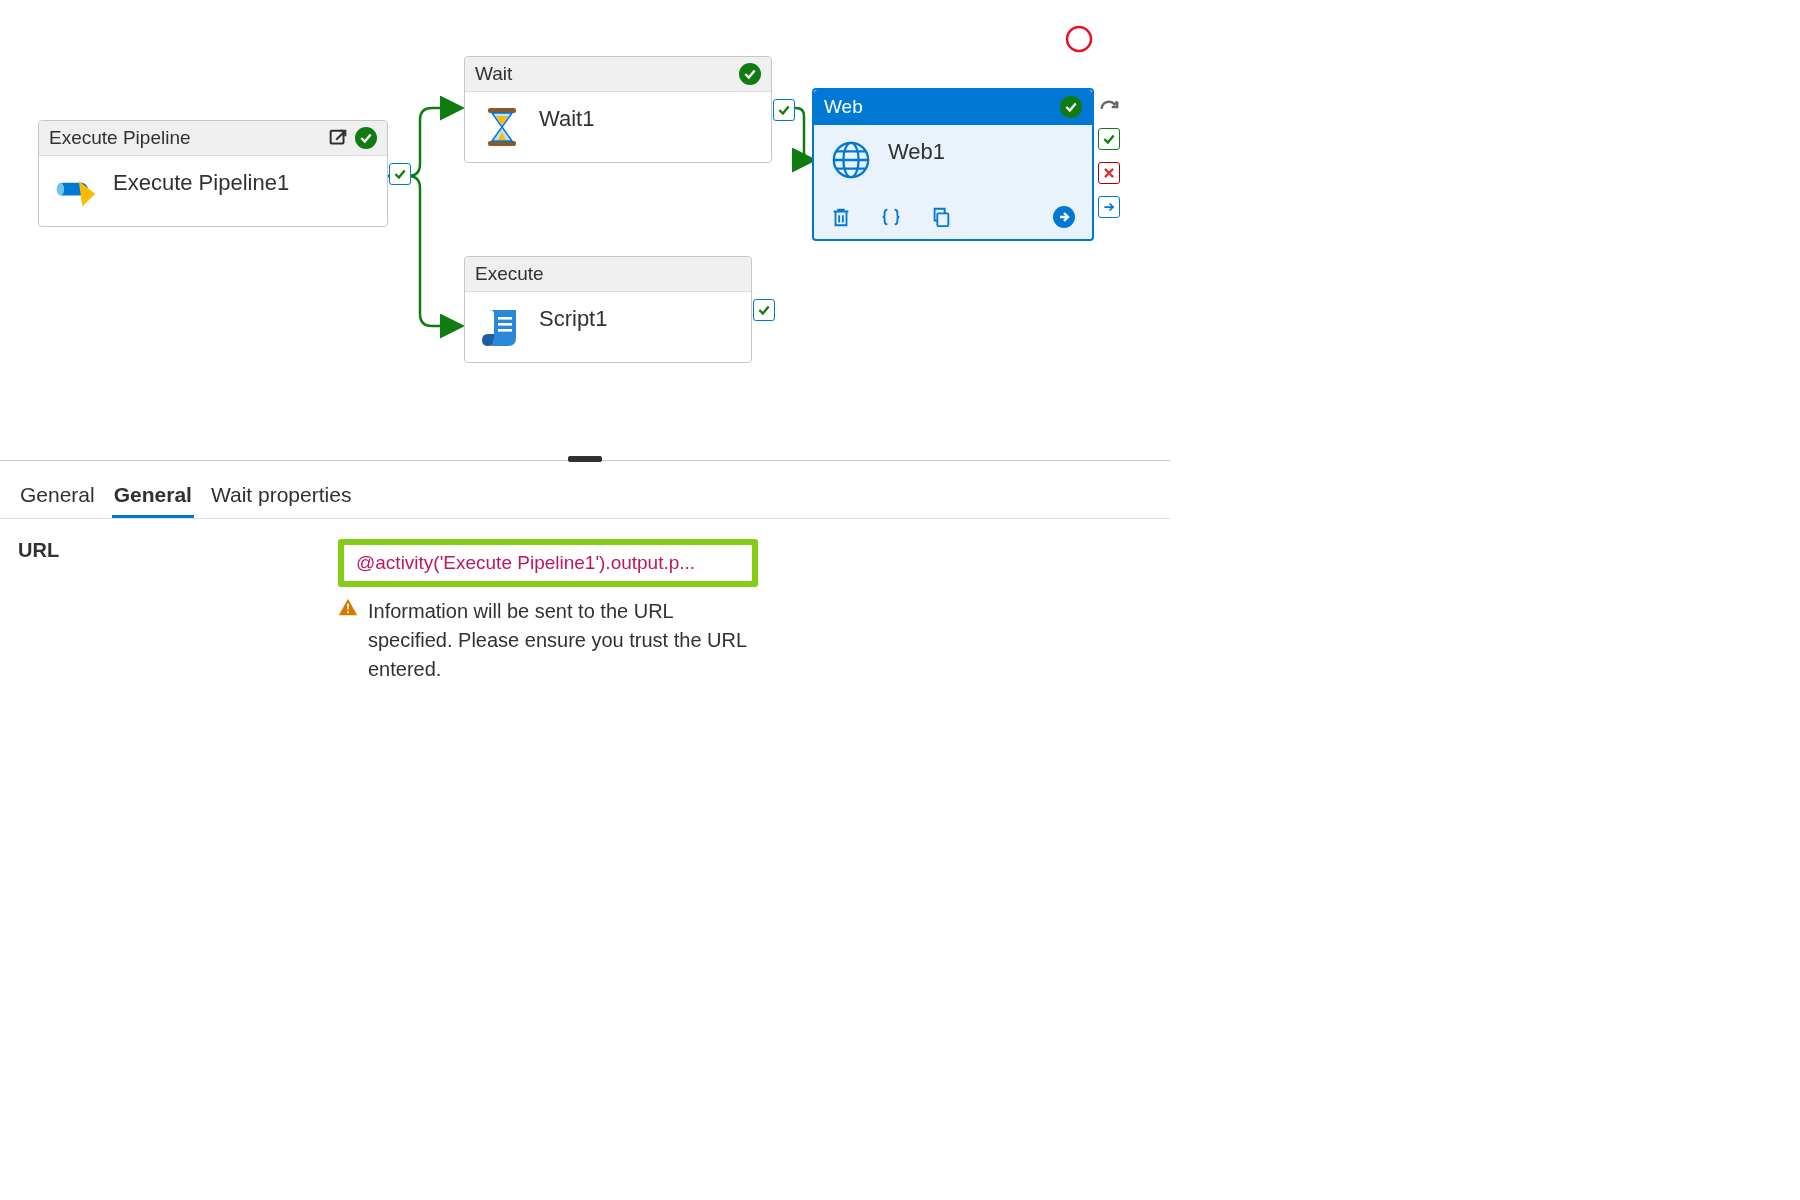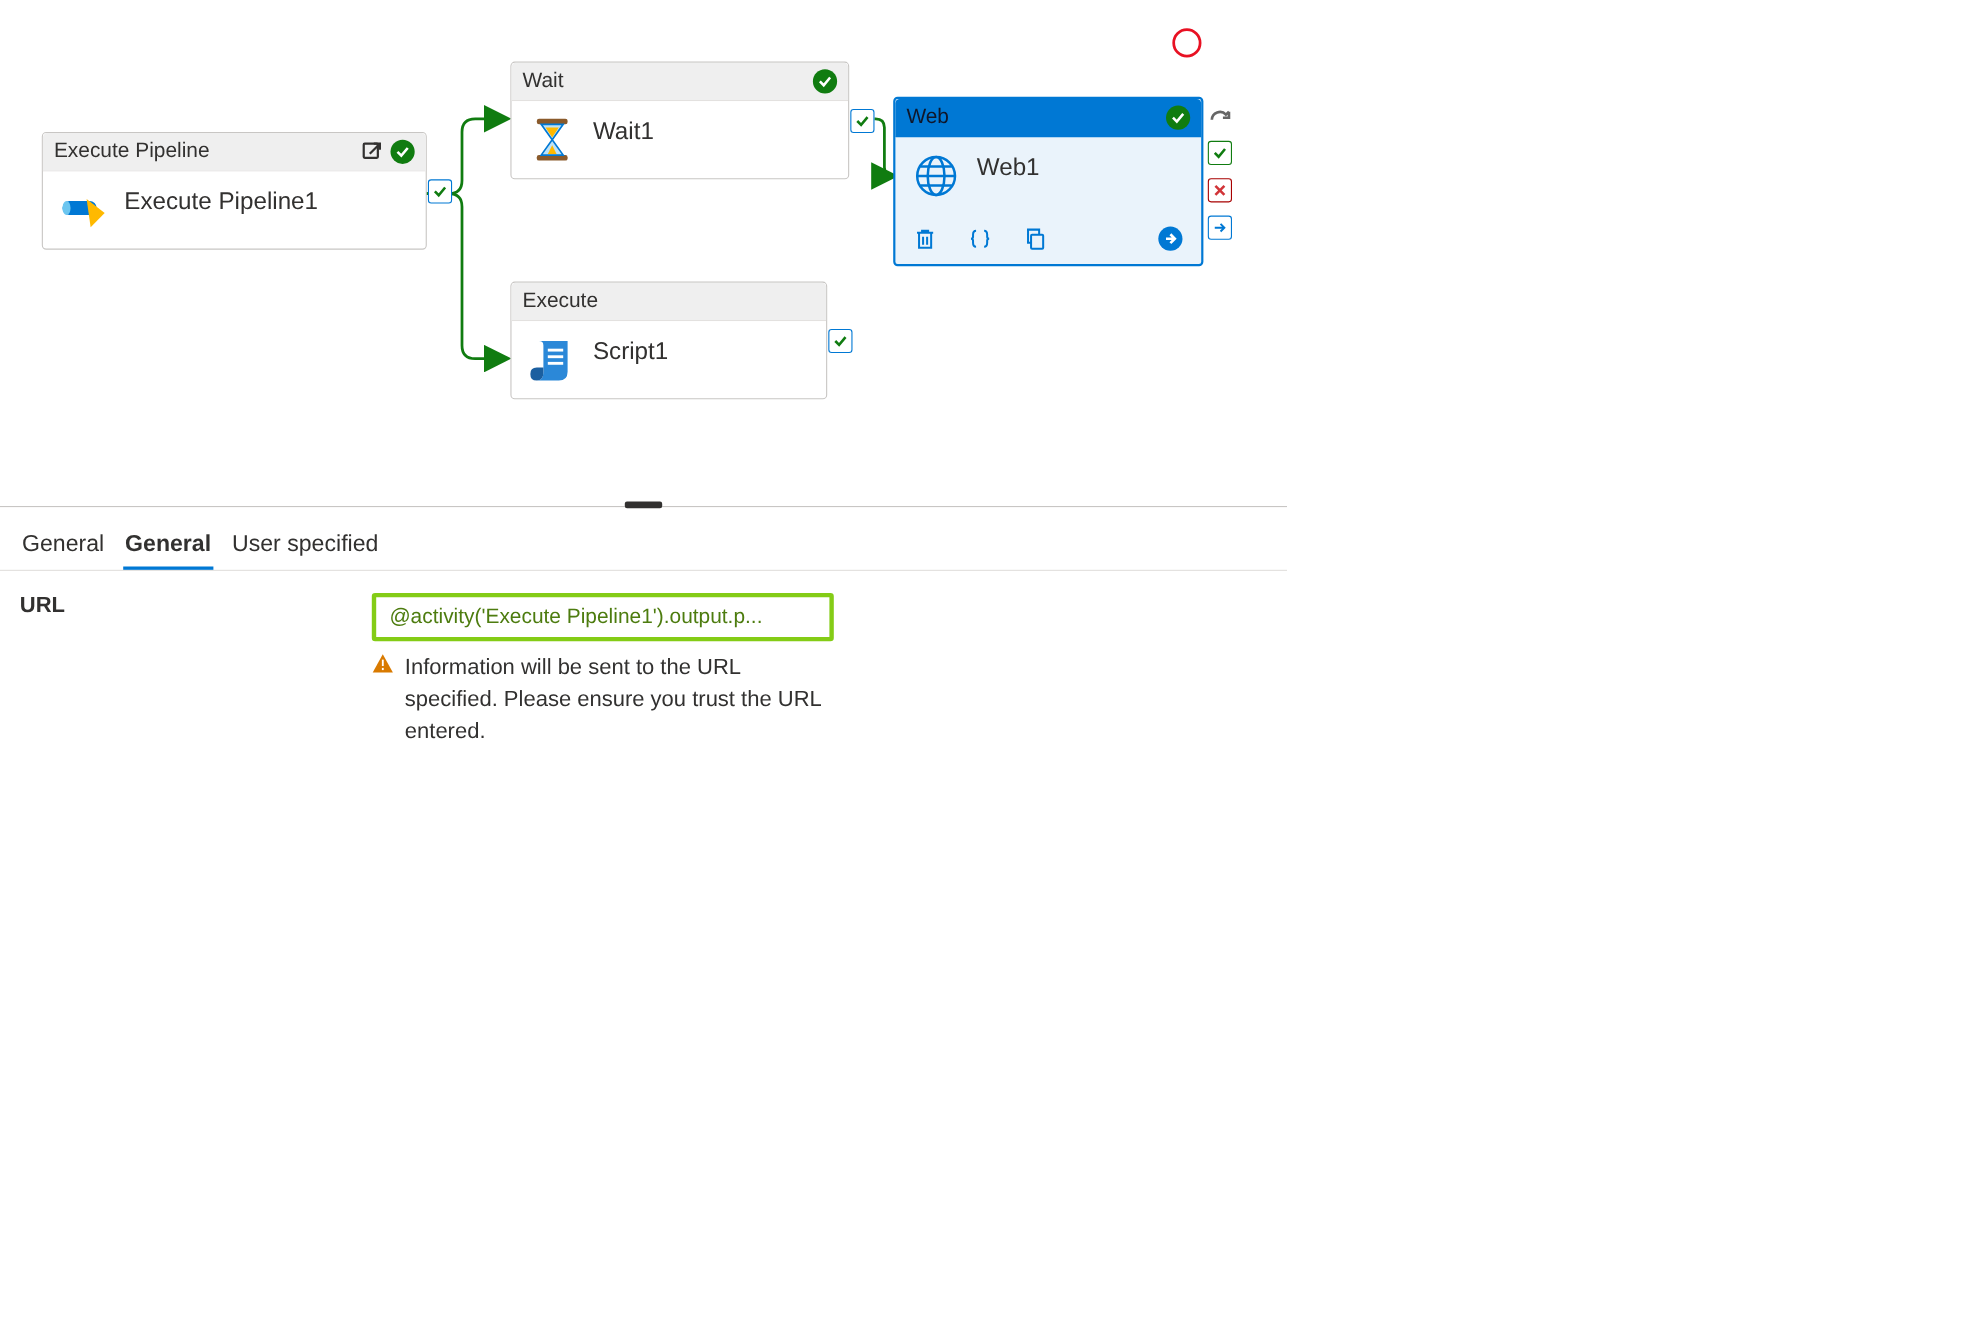--- a/index.html
+++ b/index.html
@@ -2,21 +2,21 @@
 <html><head>
 <meta charset="utf-8">
 <style>
   *{box-sizing:border-box}
   html,body{margin:0;padding:0;font-family:"Segoe UI",Arial,sans-serif;background:#fff;color:#323130}
   .canvas{position:relative;width:1800px;height:1200px}
   svg.connectors{position:absolute;inset:0;pointer-events:none}
   .node{position:absolute;border:1px solid #c8c6c4;border-radius:4px;background:#fff}
   .node.selected{border:2px solid #0078d4;background:#eaf3fb}
   .node-header{display:flex;align-items:center;padding:6px 10px;background:#efefef;border-bottom:1px solid #e1dfdd;font-size:19px;border-radius:4px 4px 0 0}
-  .node.selected .node-header{background:#0078d4;color:#0f172a;border-bottom:1px solid #0078d4}
+  .node.selected .node-header{background:#0078d4;color:#ffffff;border-bottom:1px solid #0078d4}
   .node-title{flex:1}
   .hdr-icon{margin-left:6px;display:inline-flex}
   .node-body{display:flex;align-items:flex-start;gap:16px;padding:14px 16px;font-size:22px}
   .node-body .icon{width:42px;height:42px;display:inline-flex;align-items:center;justify-content:center}
   .check-badge{width:22px;height:22px;display:inline-flex;align-items:center;justify-content:center;background:#107c10;border-radius:50%}
   .check-badge svg{display:block}
   .port{position:absolute;width:22px;height:22px;border:1px solid #0078d4;background:#fff;border-radius:3px;display:flex;align-items:center;justify-content:center}
   .port svg{display:block}
   .toolbar{display:flex;align-items:center;gap:28px;padding:10px 16px 6px;color:#0078d4}
   .toolbar .spacer{flex:1}
@@ -25,21 +25,21 @@
   
   .panel{position:absolute;left:0;right:0;top:460px;border-top:1px solid #c8c6c4}
   .drag-handle{position:absolute;top:-5px;left:50%;transform:translateX(-50%);width:34px;height:6px;background:#323130;border-radius:2px}
   .tabs{display:flex;gap:15px;padding:14px 18px 0;font-size:21px}
   .tab{padding:8px 2px;color:#323130;border-bottom:3px solid transparent;cursor:pointer}
   .tab.active{font-weight:600;border-bottom-color:#0078d4}
   .tabs-sep{border-bottom:1px solid #e1dfdd}
   .form{padding:20px 18px;display:flex;align-items:flex-start;gap:0;font-size:20px}
   .form-label{width:320px;font-weight:600}
   .form-body{width:420px}
-  .url-input{width:100%;border:4px solid #84cc16;border-radius:3px;padding:7px 12px;font-size:19px;color:#4d7c0f;background:#fff;white-space:nowrap;overflow:hidden;text-overflow:ellipsis}
+  .url-input{width:100%;border:6px solid #84cc16;border-radius:3px;padding:7px 12px;font-size:19px;color:#be185d;background:#fff;white-space:nowrap;overflow:hidden;text-overflow:ellipsis}
   .warn{display:flex;gap:10px;margin-top:10px;color:#323130}
   .warn-text{line-height:1.45}
   .red-circle{position:absolute}
 </style>
 </head>
 <body>
 
 <div class="canvas">
 
   <svg class="connectors" width="1800" height="1200">
@@ -213,21 +213,21 @@
     <svg width="30" height="30" viewBox="0 0 30 30">
         <circle cx="15" cy="15" r="12" fill="none" stroke="#e81123" stroke-width="2.5"></circle>
       </svg>
   </span>
 
   <div class="panel" style="width:1170px">
     <div class="drag-handle"></div>
     <div class="tabs tabs-sep">
       <div class="tab">General</div>
       <div class="tab active">General</div>
-      <div class="tab">User specified</div>
+      <div class="tab">Wait properties</div>
     </div>
     <div class="form">
       <div class="form-label">URL</div>
       <div class="form-body">
         <div class="url-input">@activity('Execute Pipeline1').output.p...</div>
         <div class="warn">
           <span>
             <svg width="20" height="20" viewBox="0 0 24 24">
               <path d="M12 2 L23 22 H1 Z" fill="#d97a00"></path>
               <rect x="11" y="8" width="2" height="7" fill="#fff"></rect>

